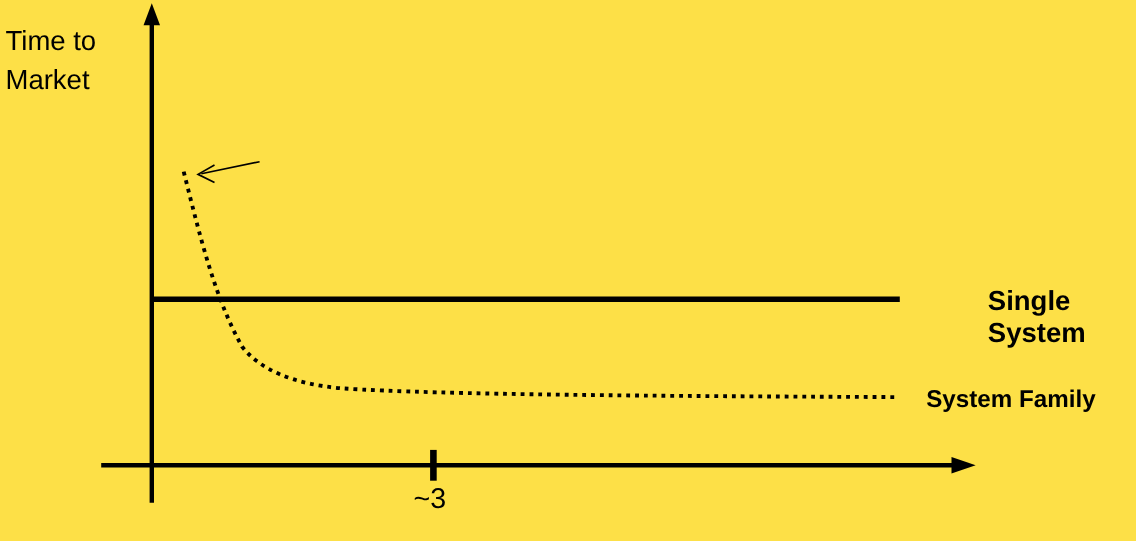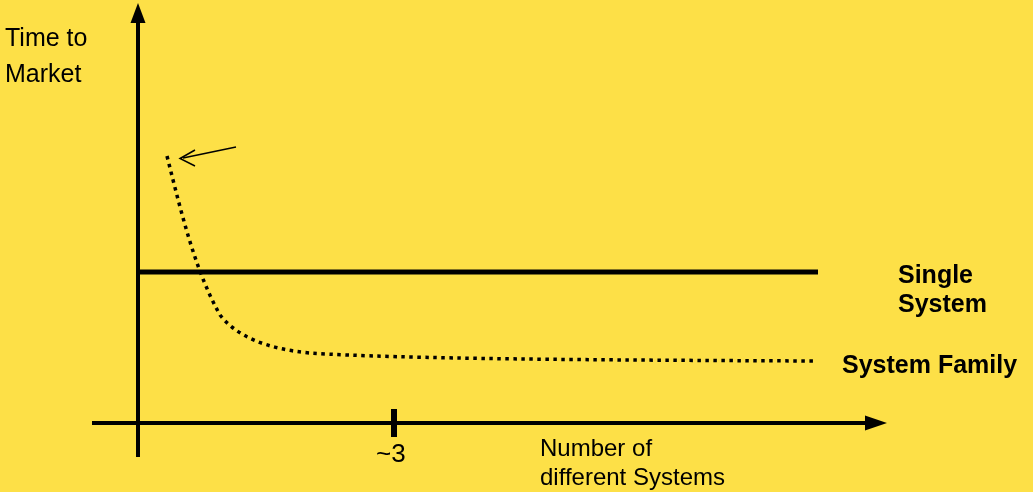--- a/index.html
+++ b/index.html
@@ -46,21 +46,21 @@
   .legend-single {
     left: 878px;
     top: 260px;
     font-size: 25px;
     font-weight: bold;
     margin-left: 20px;
   }
   .legend-family {
     left: 842px;
     top: 350px;
-    font-size: 25px;
+    font-size: 22px;
     font-weight: bold;
   }
   .tick-label {
     left: 376px;
     top: 438px;
     font-size: 26px;
   }
   .x-axis-label {
     left: 540px;
     top: 433px;
@@ -103,17 +103,15 @@
 Market</div>
 
 
 
   <div class="lbl legend-single">Single System</div>
 
   <div class="lbl legend-family">System Family</div>
 
   <div class="lbl tick-label">~3</div>
 
-  <div class="lbl x-axis-label">Number of
-different Systems</div>
 
 
 </div>
 
 </body></html>

